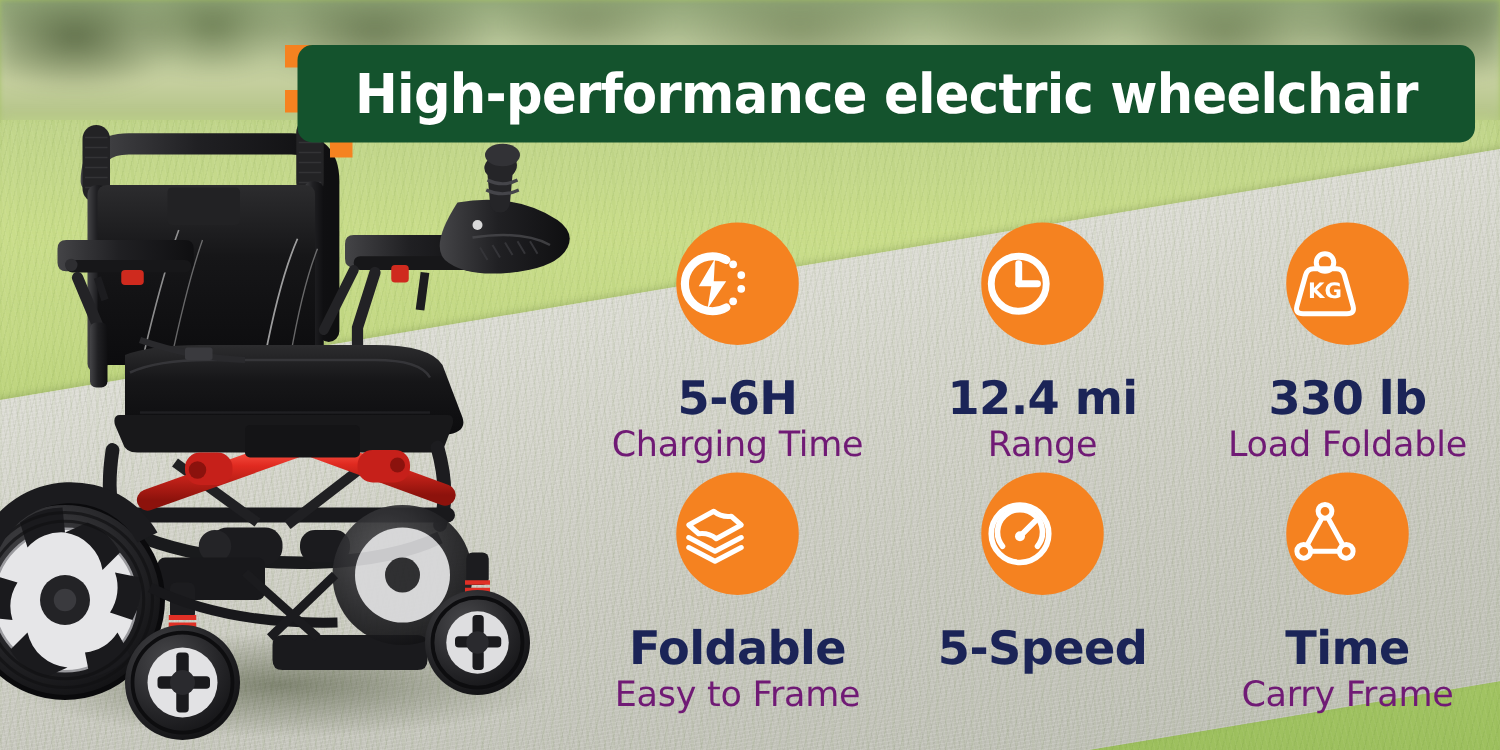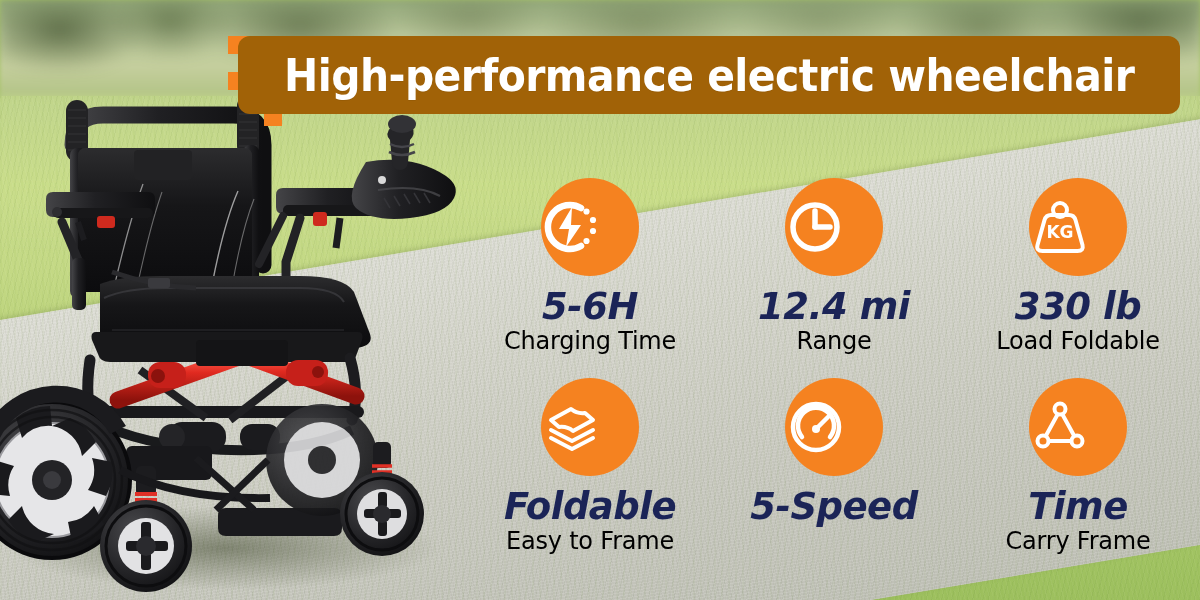--- a/index.html
+++ b/index.html
@@ -69,21 +69,21 @@
 
   
   #chair { position:absolute; left:0px; top:40px; width:470px; height:560px; }
 
   
   #banner-wrap { position:absolute; left:228px; top:36px; width:952px; height:100px; }
   .checker { position:absolute; left:0; top:0; width:62px; height:100px; }
   .chk { position:absolute; width:18px; height:18px; background:#F58220; }
   #banner {
     position:absolute; left:10px; top:0; width:942px; height:78px;
-    background:#a16207;
+    background:#14532d;
     border-radius:12px;
     display:flex; align-items:center; justify-content:center;
   }
   #banner-title {
     color:#ffffff;
     font-size:44px;
     font-weight:bold;
     letter-spacing:-0.6px;
     white-space:nowrap;
     font-family:"DejaVu Sans", sans-serif;
@@ -102,34 +102,33 @@
     width:244px; height:190px;
     display:flex; flex-direction:column; align-items:center;
   }
   .fcircle {
     width:98px; height:98px; border-radius:50%;
     background:#F58220;
     display:flex; align-items:center; justify-content:flex-start;
     flex:none;
   }
   .fval {
-    margin-top:12px;
+    margin-top:24px;
     color:#1B2457;
     font-size:37px;
     font-weight:bold;
     line-height:1.02;
     white-space:nowrap;
     font-family:"DejaVu Sans", sans-serif;
     letter-spacing:-0.5px;
-    font-style:italic;
   }
   .flabel {
     margin-top:1px;
-    color:#000000;
-    font-size:24px;
+    color:#701a75;
+    font-size:28px;
     font-weight:normal;
     white-space:nowrap;
     font-family:"DejaVu Sans", sans-serif;
     letter-spacing:-0.2px;
   }
 </style>
 </head>
 <body>
 
 <div id="scene">

